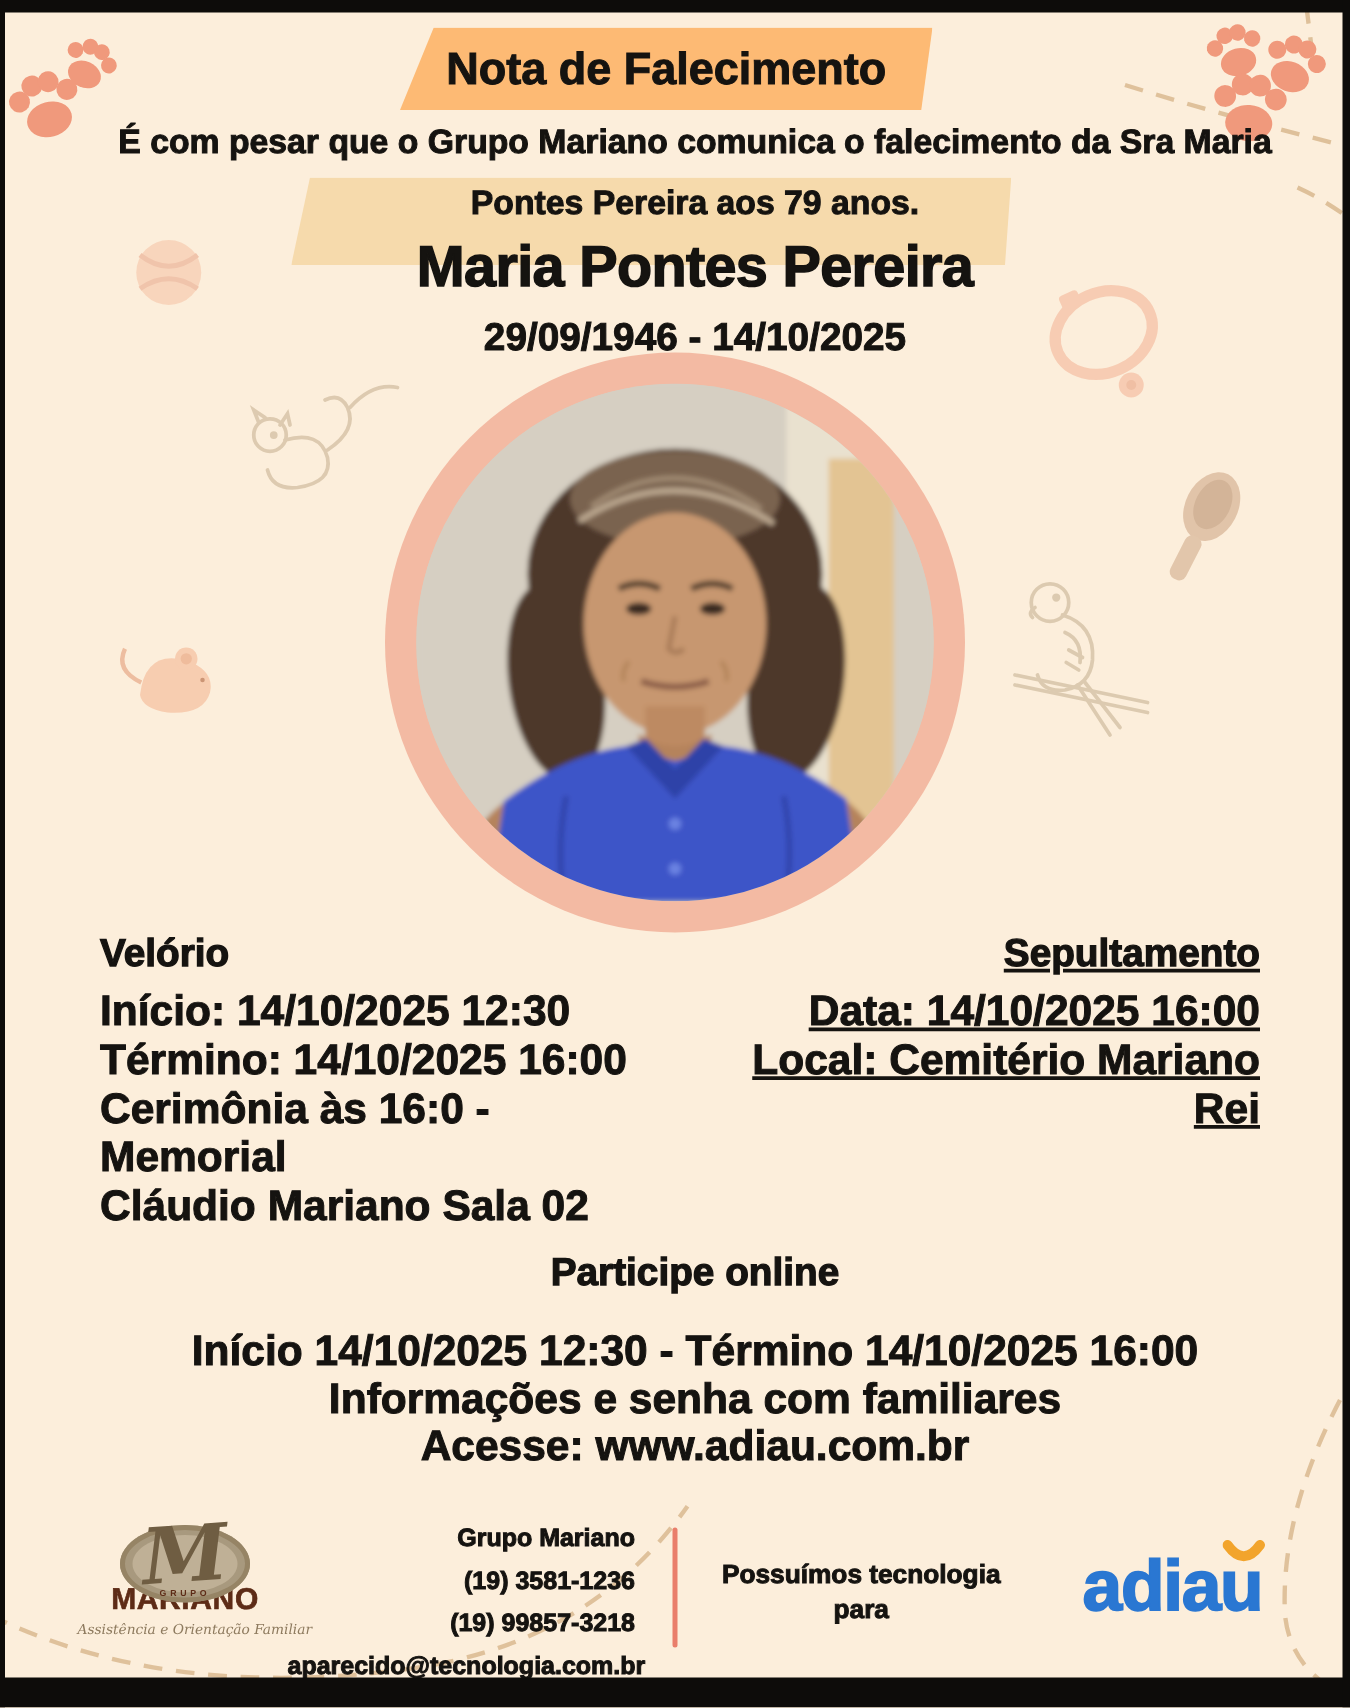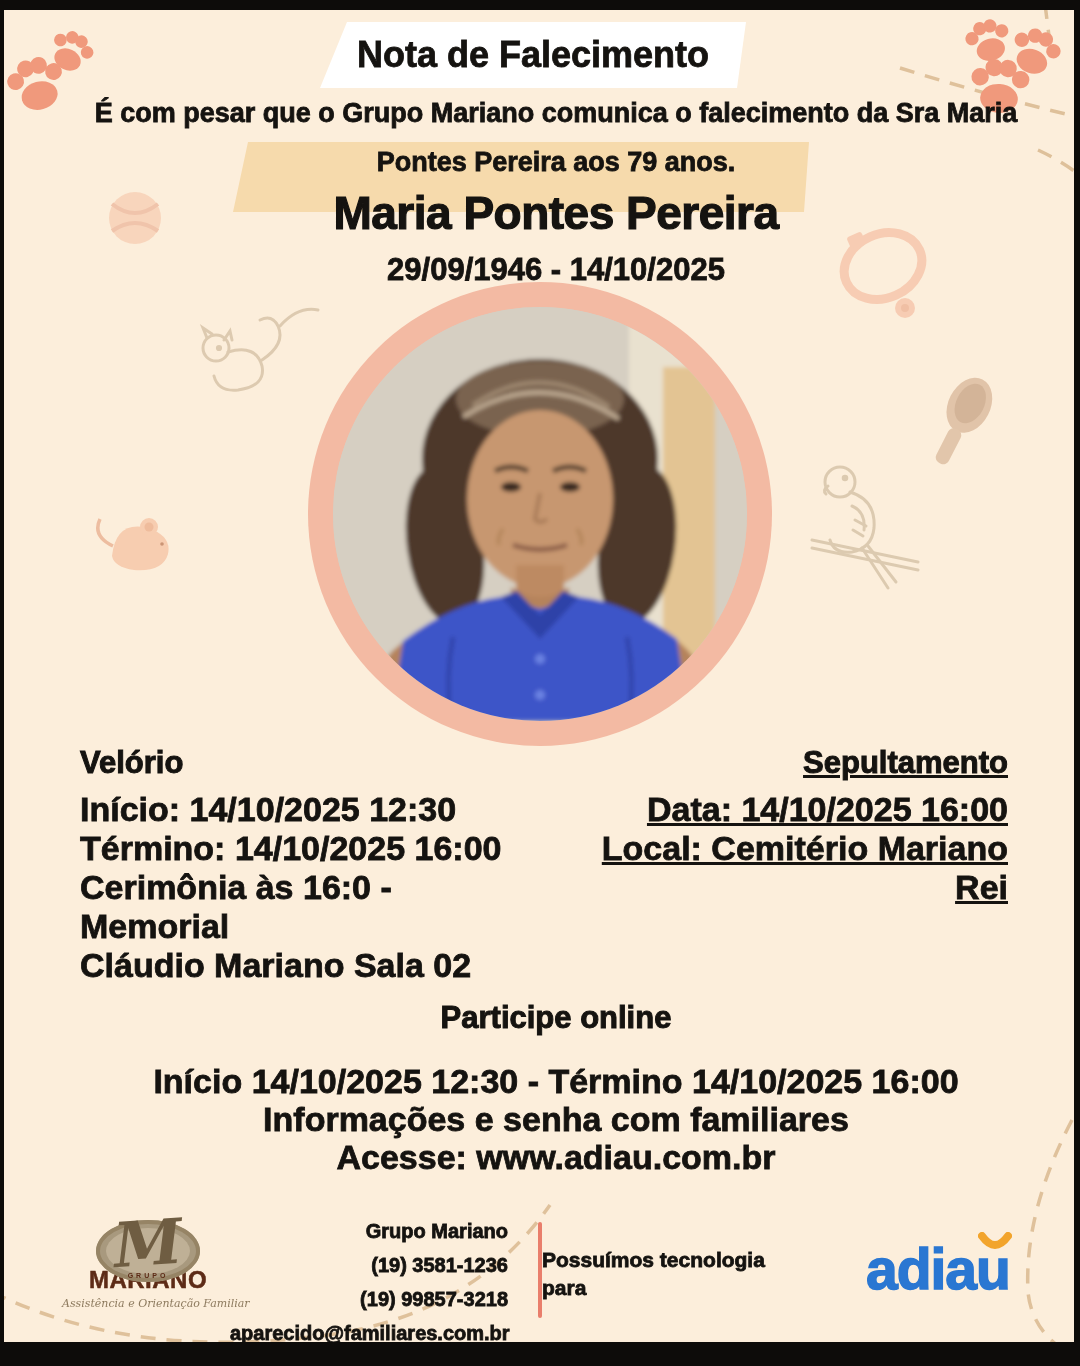--- a/index.html
+++ b/index.html
@@ -18,21 +18,21 @@
   .bar-top{left:0;top:0;width:1080px;height:10px;}
   .bar-bottom{left:0;top:1342px;width:1080px;height:24px;}
   .bar-left{left:0;top:0;width:4px;height:1366px;}
   .bar-right{left:1074px;top:0;width:6px;height:1366px;}
 
   
   .deco-layer{left:0;top:0;z-index:1;pointer-events:none;}
 
   
   .banner1{
-    left:320px;top:22px;width:426px;height:66px;background:#ffffff;z-index:2;
+    left:320px;top:22px;width:426px;height:66px;background:#fdba74;z-index:2;
     clip-path:polygon(27px 0px,426px 0px,417px 66px,0px 66px);
     display:flex;align-items:center;justify-content:center;
   }
   .banner1 span{font-size:36px;}
   .banner2{
     left:233px;top:142px;width:576px;height:70px;background:#f6daac;z-index:2;
     clip-path:polygon(15px 0px,576px 0px,571px 70px,0px 70px);
   }
   .intro-line{z-index:3;font-size:27px;}
   .intro-1{top:98px;}
@@ -75,21 +75,21 @@
   }
   .m-grupo{position:absolute;left:0;bottom:3px;width:100%;font-size:7px;letter-spacing:3px;color:#5d2b16;font-weight:700;}
   .m-name{margin-top:-16px;font-size:24px;font-weight:700;color:#5d2b16;letter-spacing:0.5px;-webkit-text-stroke:0.5px #5d2b16;}
   .m-tagline{margin-top:3px;font-family:"DejaVu Serif",serif;font-style:italic;font-size:11px;color:#8d7a5e;white-space:nowrap;}
 
   .contact{left:230px;top:1214px;width:278px;text-align:right;z-index:3;}
   .contact div{font-size:20px;line-height:34px;}
 
   .divider{left:538px;top:1222px;width:4px;height:96px;background:#e97e6b;border-radius:2px;z-index:3;}
 
-  .technote{left:542px;top:1246px;width:270px;font-size:21px;line-height:28px;text-align:left;z-index:3;}
+  .technote{left:554px;top:1246px;width:270px;font-size:21px;line-height:28px;text-align:center;z-index:3;}
 
   .adiau{left:866px;top:1236px;z-index:3;}
   .adiau .adiau-text{
     font-size:57px;font-weight:700;letter-spacing:-1px;color:#2a77d2;
     -webkit-text-stroke:1.5px #2a77d2;
   }
   .adiau .breve{position:absolute;right:-2px;top:-4px;}
 </style>
 </head>
 <body>
@@ -287,21 +287,21 @@
       <div class="m-grupo">GRUPO</div>
     </div>
     <div class="m-name">MARIANO</div>
     <div class="m-tagline">Assistência e Orientação Familiar</div>
   </div>
 
   <div class="abs contact">
     <div class="heavy">Grupo Mariano</div>
     <div class="heavy">(19) 3581-1236</div>
     <div class="heavy">(19) 99857-3218</div>
-    <div class="heavy">aparecido@familiares.com.br</div>
+    <div class="heavy">aparecido@tecnologia.com.br</div>
   </div>
 
   <div class="abs divider"></div>
 
   <div class="abs technote">
     <div class="heavy">Possuímos tecnologia para</div>
   </div>
 
   <div class="abs adiau">
     <span class="adiau-text">adiau</span>

